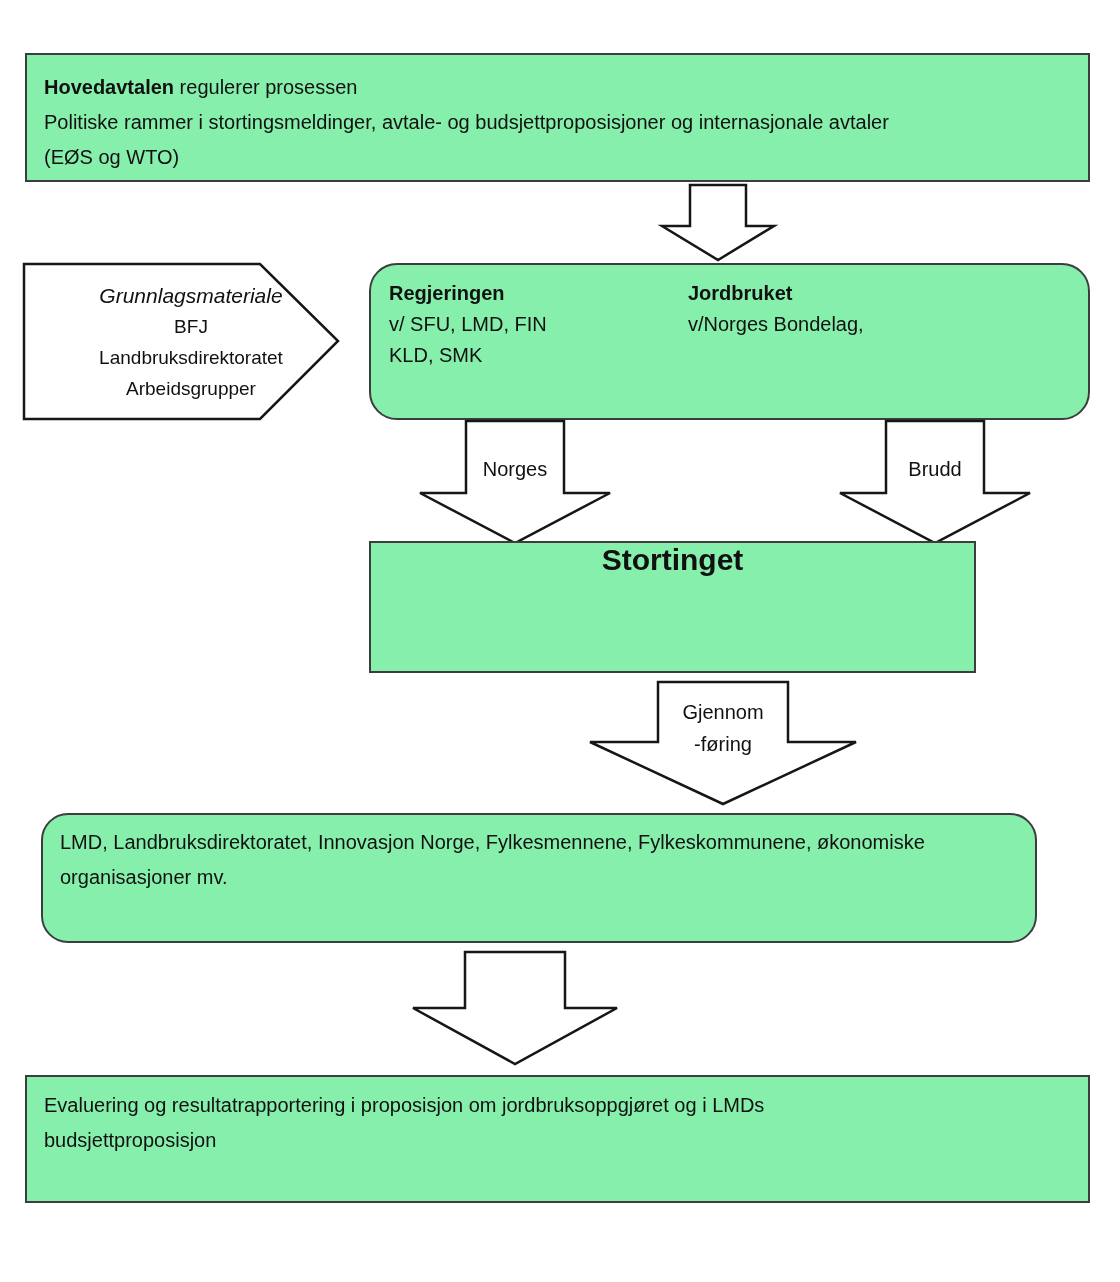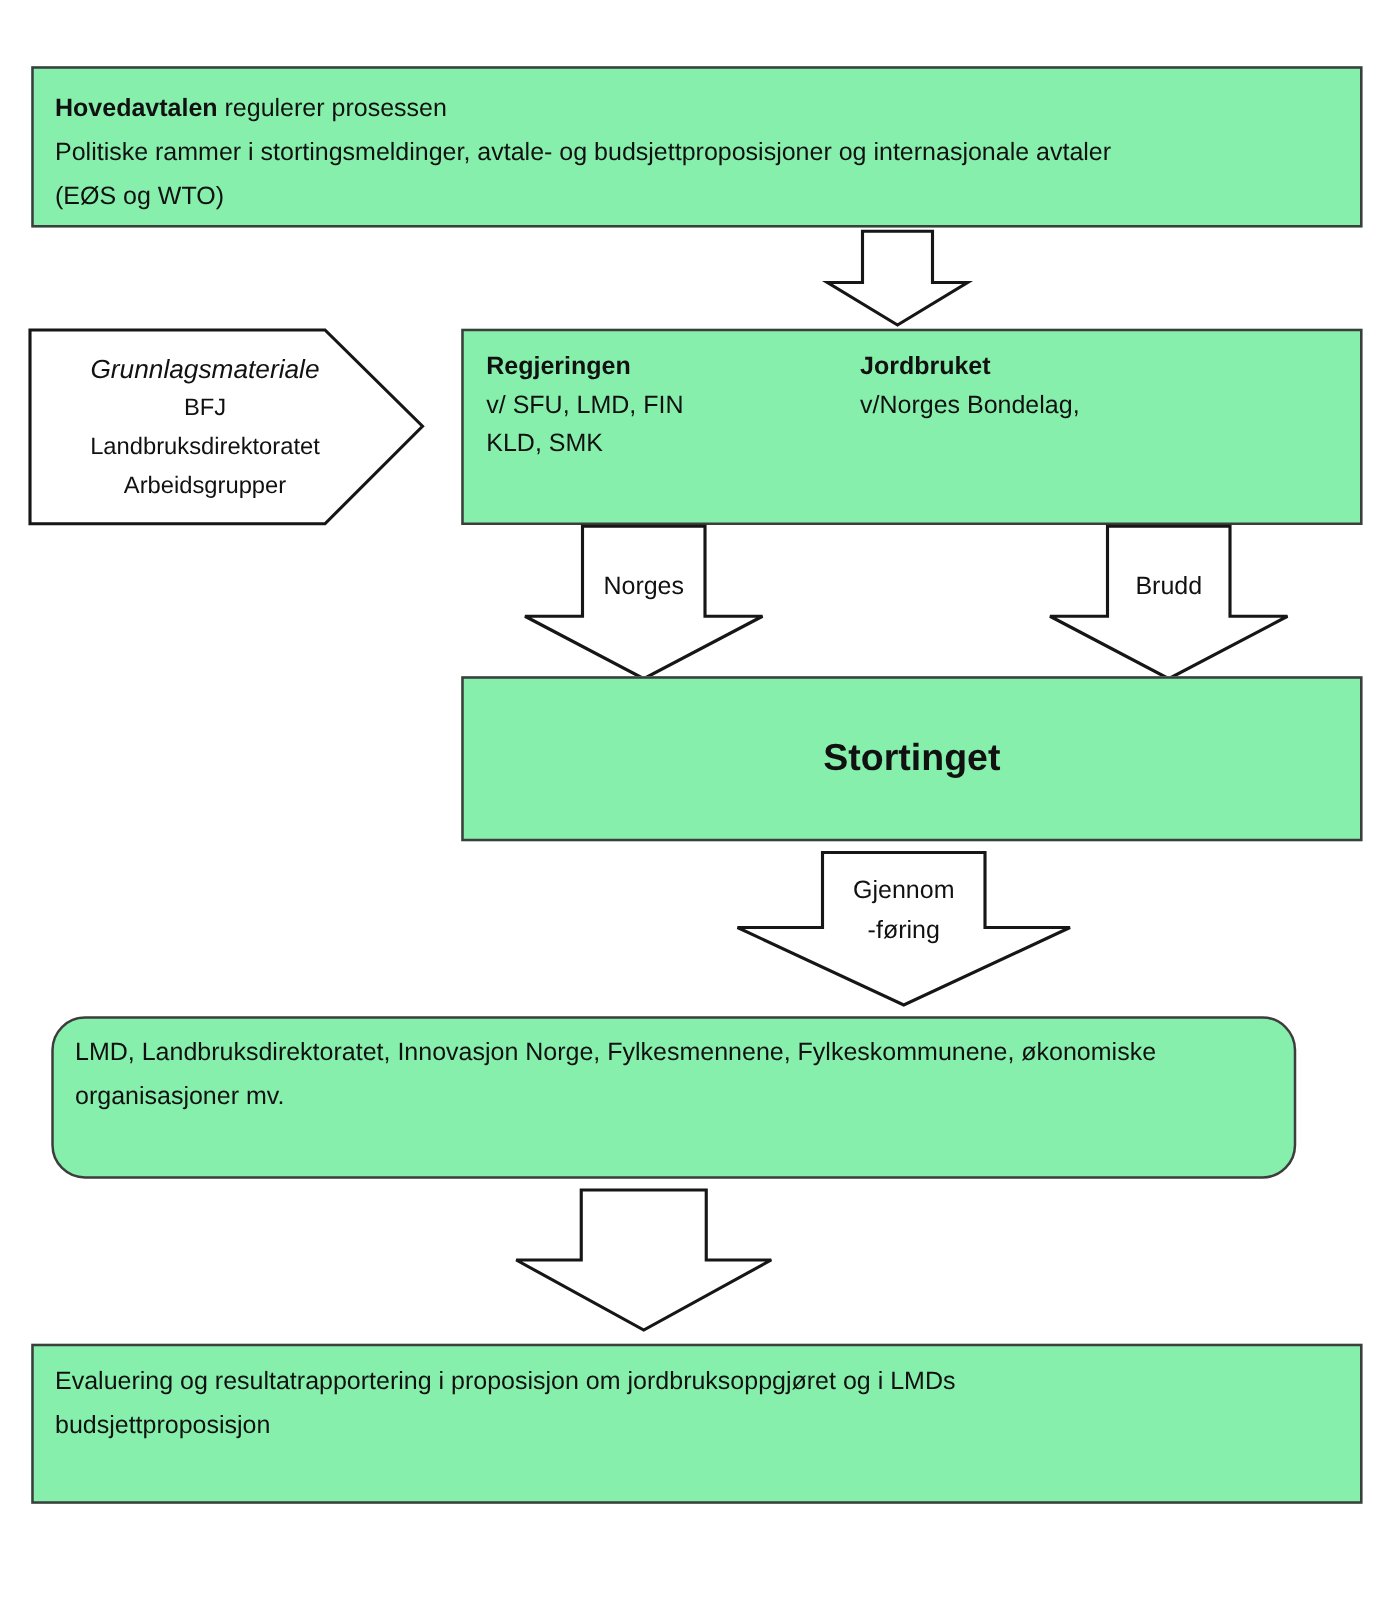--- a/index.html
+++ b/index.html
@@ -30,32 +30,32 @@
   .arrow-label{
     position:absolute;text-align:center;font-size:20px;line-height:24px;
     white-space:nowrap;color:var(--text);
   }
   
   #box-hovedavtalen{left:25px;top:53px;width:1065px;height:129px;padding:15px 0 0 17px;}
   
   #pentagon-text{
     position:absolute;left:24px;top:266px;width:280px;height:152px;
     display:flex;flex-direction:column;justify-content:center;align-items:center;
-    text-align:center;font-size:19px;line-height:31px;
+    text-align:center;font-size:19px;line-height:31px;padding-left:27px;
   }
   #pentagon-text .pent-title{font-style:italic;font-size:21px;}
   
-  #box-parties{left:369px;top:263px;width:721px;height:157px;}
+  #box-parties{left:369px;top:263px;width:721px;height:157px;border-radius:28px;}
   .col{position:absolute;top:13px;font-size:20px;line-height:31px;white-space:nowrap;}
   #col-gov{left:18px;}
   #col-agri{left:317px;}
   
   #box-stortinget{
-    left:369px;top:541px;width:721px;height:132px;
-    display:flex;align-items:center;justify-content:center;
+    left:369px;top:541px;width:607px;height:132px;
+    display:flex;align-items:flex-start;justify-content:center;
   }
   #box-stortinget .title{font-size:30px;font-weight:bold;}
   
   #box-implementation{left:41px;top:813px;width:996px;height:130px;padding:10px 0 0 17px;border-radius:27px;}
   #box-evaluation{left:25px;top:1075px;width:1065px;height:128px;padding:11px 0 0 17px;}
 </style>
 </head>
 <body>
 
 <div id="canvas">

